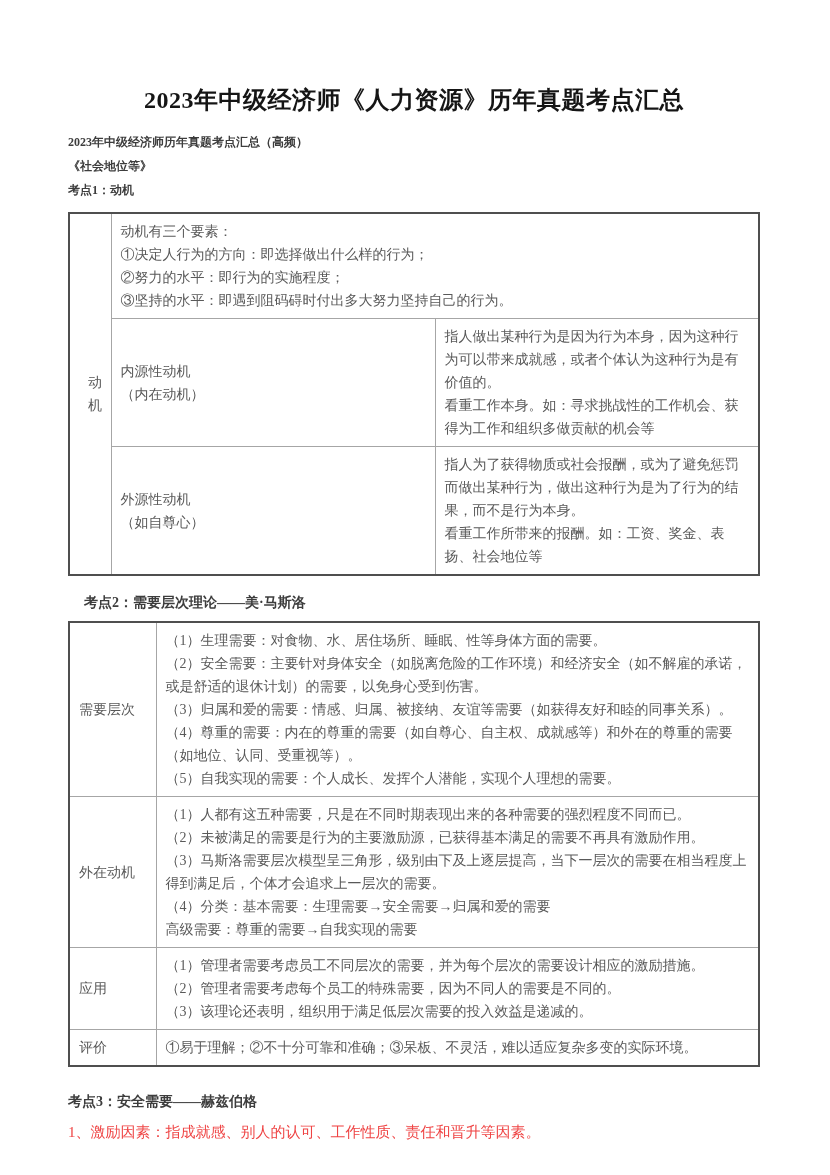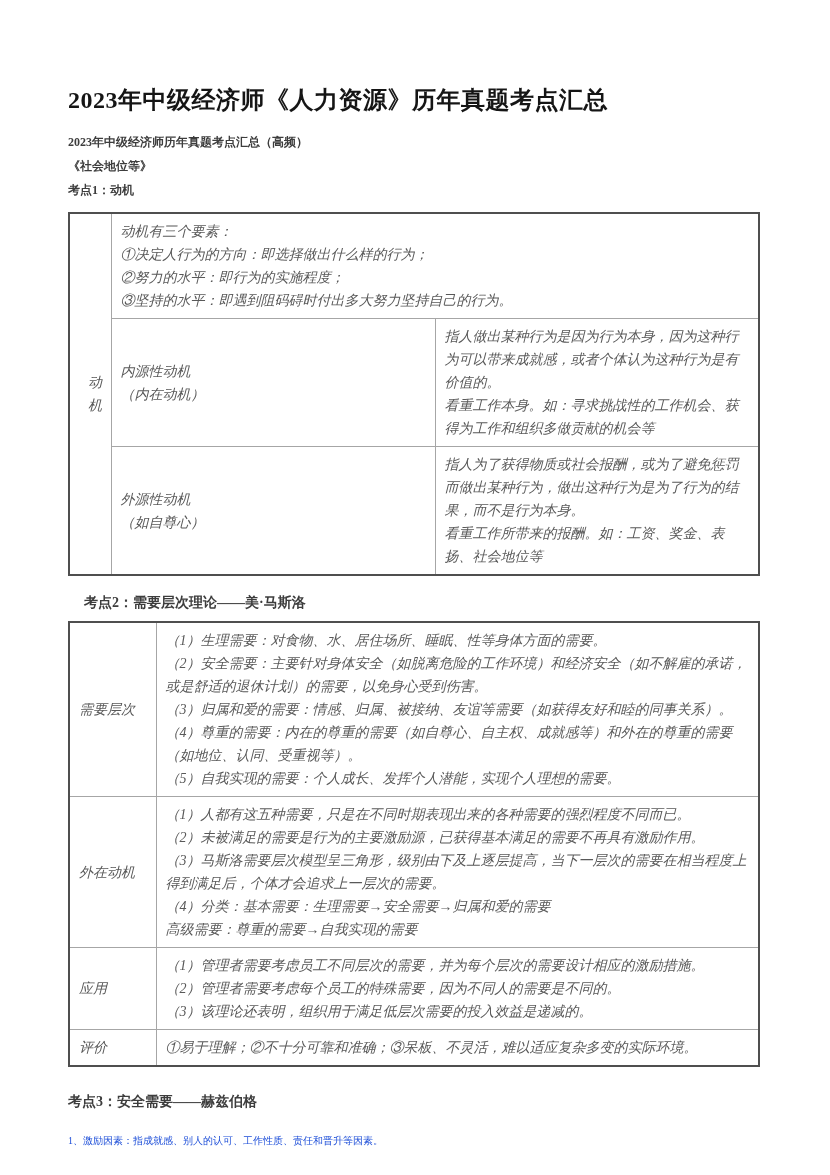--- a/index.html
+++ b/index.html
@@ -10,21 +10,21 @@
     font-family: "Liberation Serif", "DejaVu Serif", serif;
     color: #595959;
     overflow: hidden;
   }
   .page {
     width: 830px;
     height: 1175px;
     padding: 84px 70px 0 68px;
   }
   .doc-title {
-    text-align: left;
+    text-align: center;
     font-size: 24px;
     line-height: 32px;
     font-weight: bold;
     color: #151515;
     letter-spacing: 0.5px;
     margin-bottom: 14px;
   }
   .intro-line {
     font-size: 12px;
     line-height: 24px;
@@ -43,34 +43,33 @@
     border: 2px solid #4f4f4f;
     table-layout: fixed;
   }
   .tbl td {
     border: 1px solid #a6a6a6;
     vertical-align: middle;
     font-size: 14px;
     line-height: 23px;
     color: #595959;
     padding: 6px 9px;
-    font-style: italic;
   }
   .tbl1 { margin-top: 10px; }
   .tbl1 td.row-header { width: 42px; text-align: center; padding: 6px 18px; }
   .tbl1 td.sub-label  { width: 110px; }
   .tbl2 td.row-header2 { width: 87px; }
   .tbl2 { margin-top: 7px; }
   .h2-gap { margin-top: 15px; margin-left: 16px; }
   .h3-gap { margin-top: 23px; }
   .body-line {
-    font-size: 10px;
+    font-size: 15px;
     line-height: 23px;
-    color: #1d4ed8;
-    margin-top: 16px;
+    color: #ef4444;
+    margin-top: 8px;
   }
   .ln { min-height: 23px; }
 </style>
 </head>
 <body>
 
 <div class="page">
 
   <h1 class="doc-title">2023年中级经济师《人力资源》历年真题考点汇总</h1>
 

